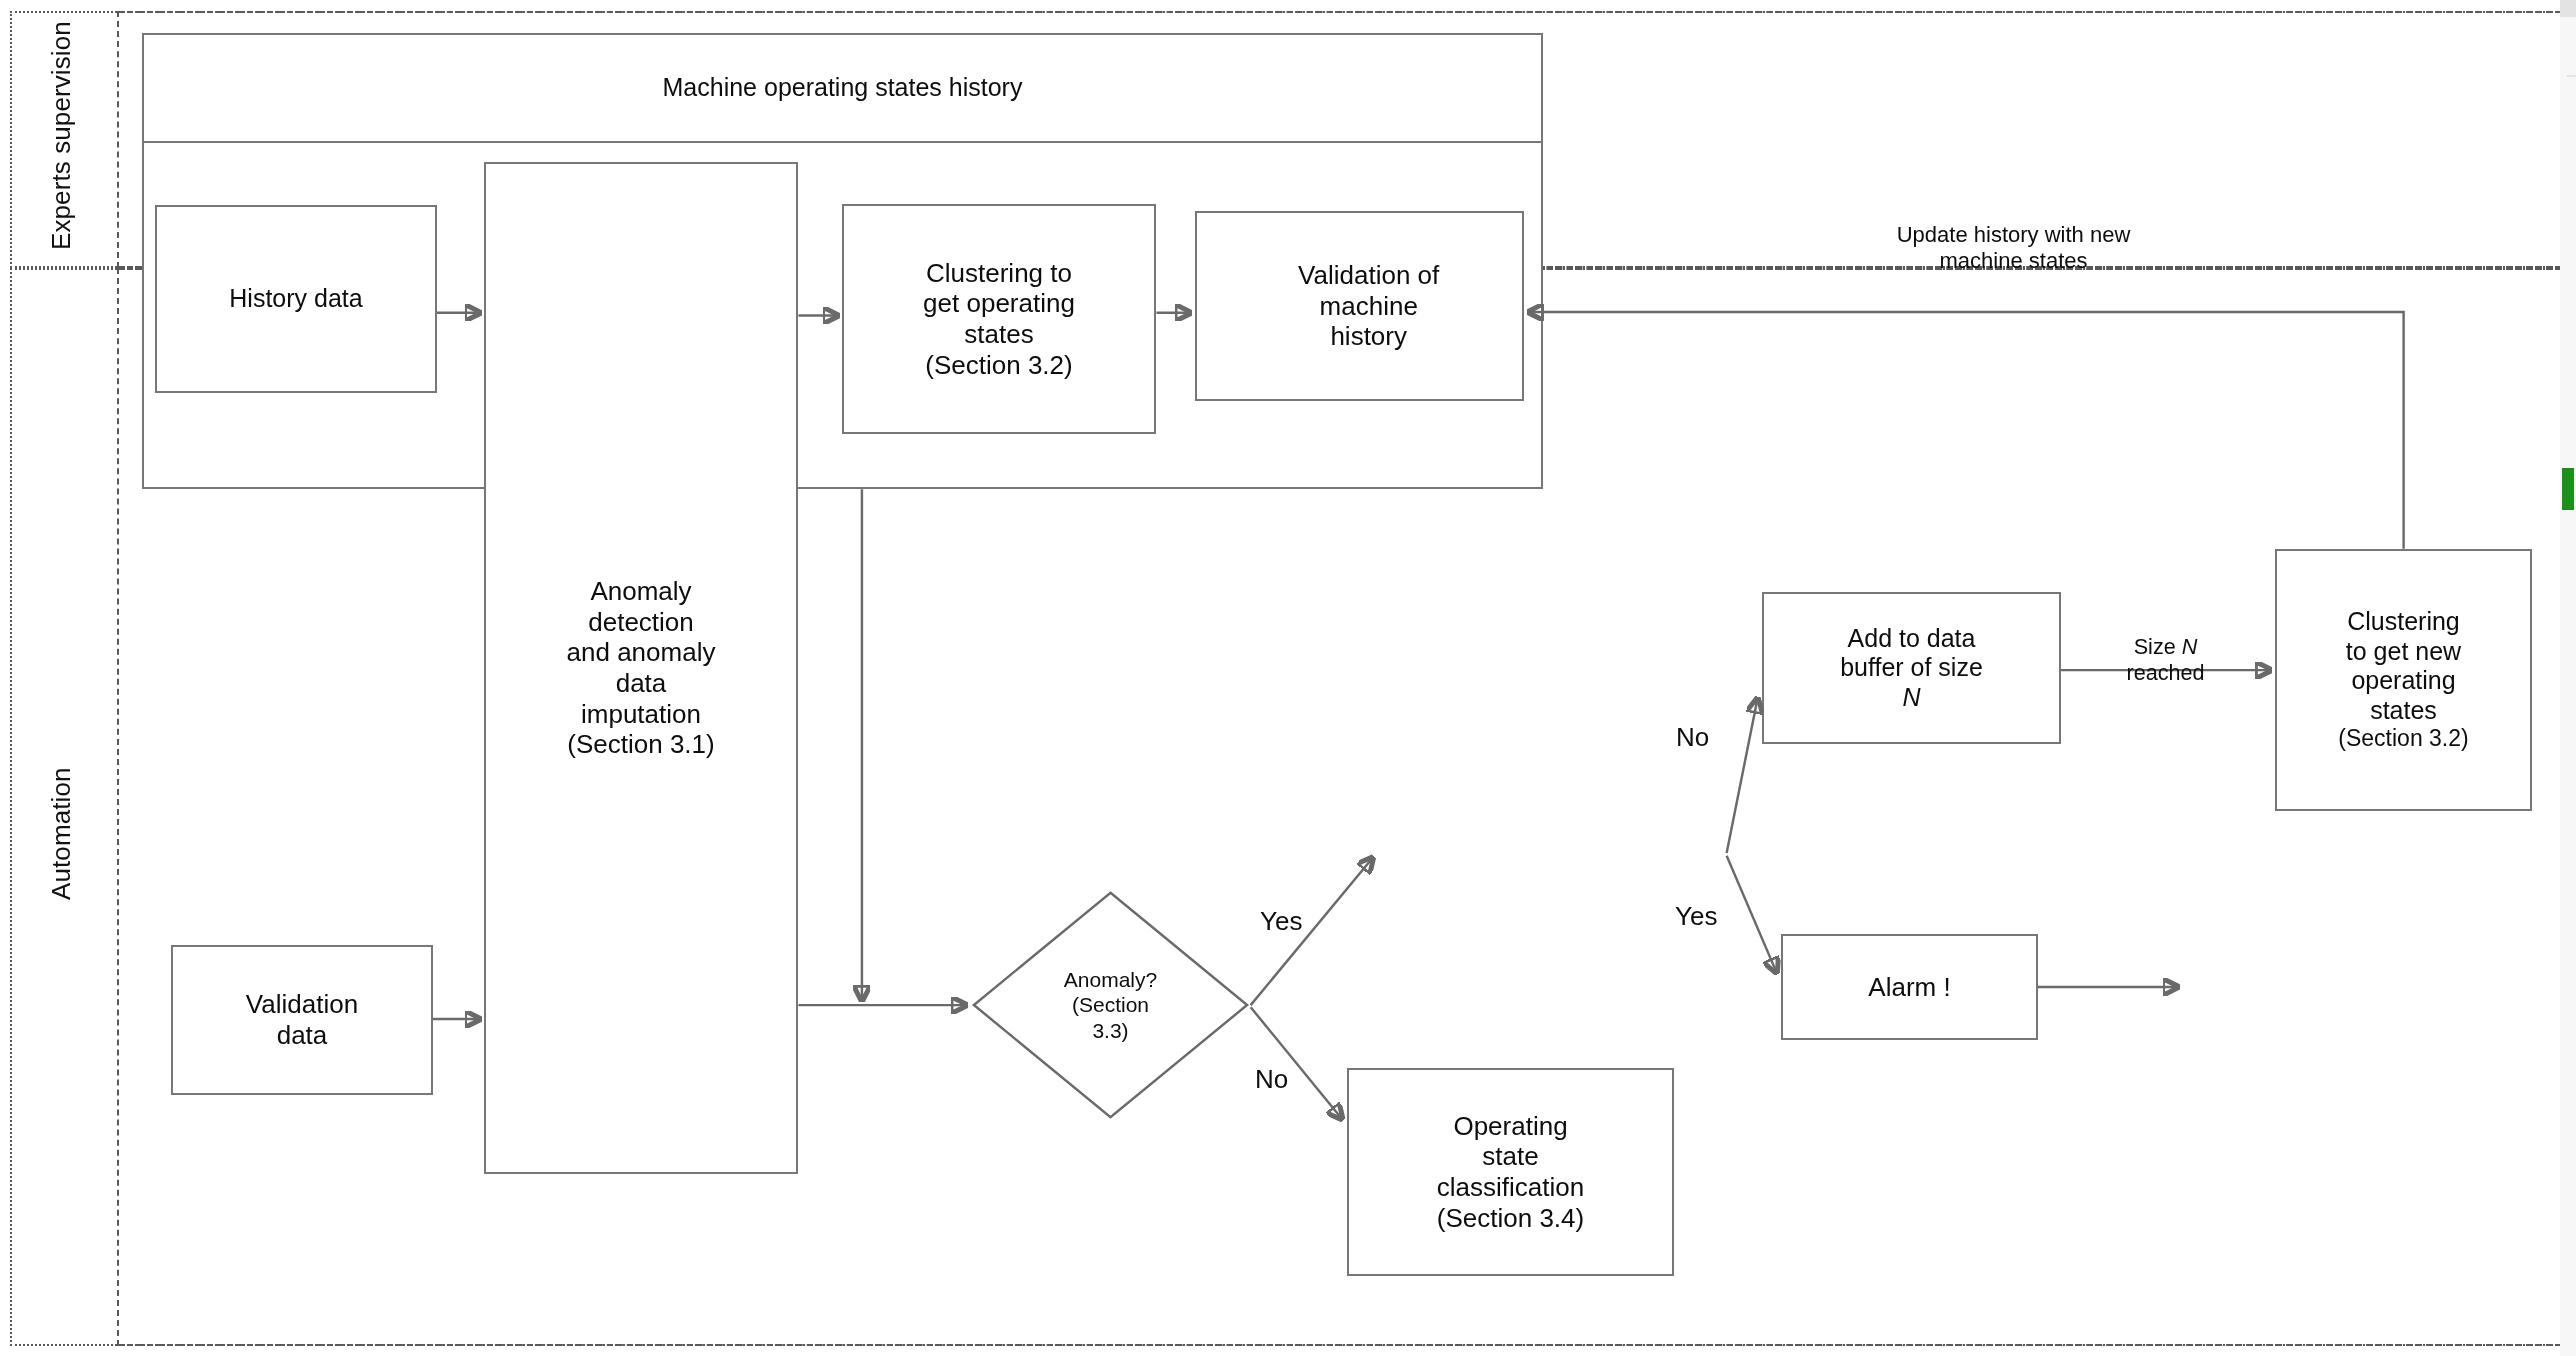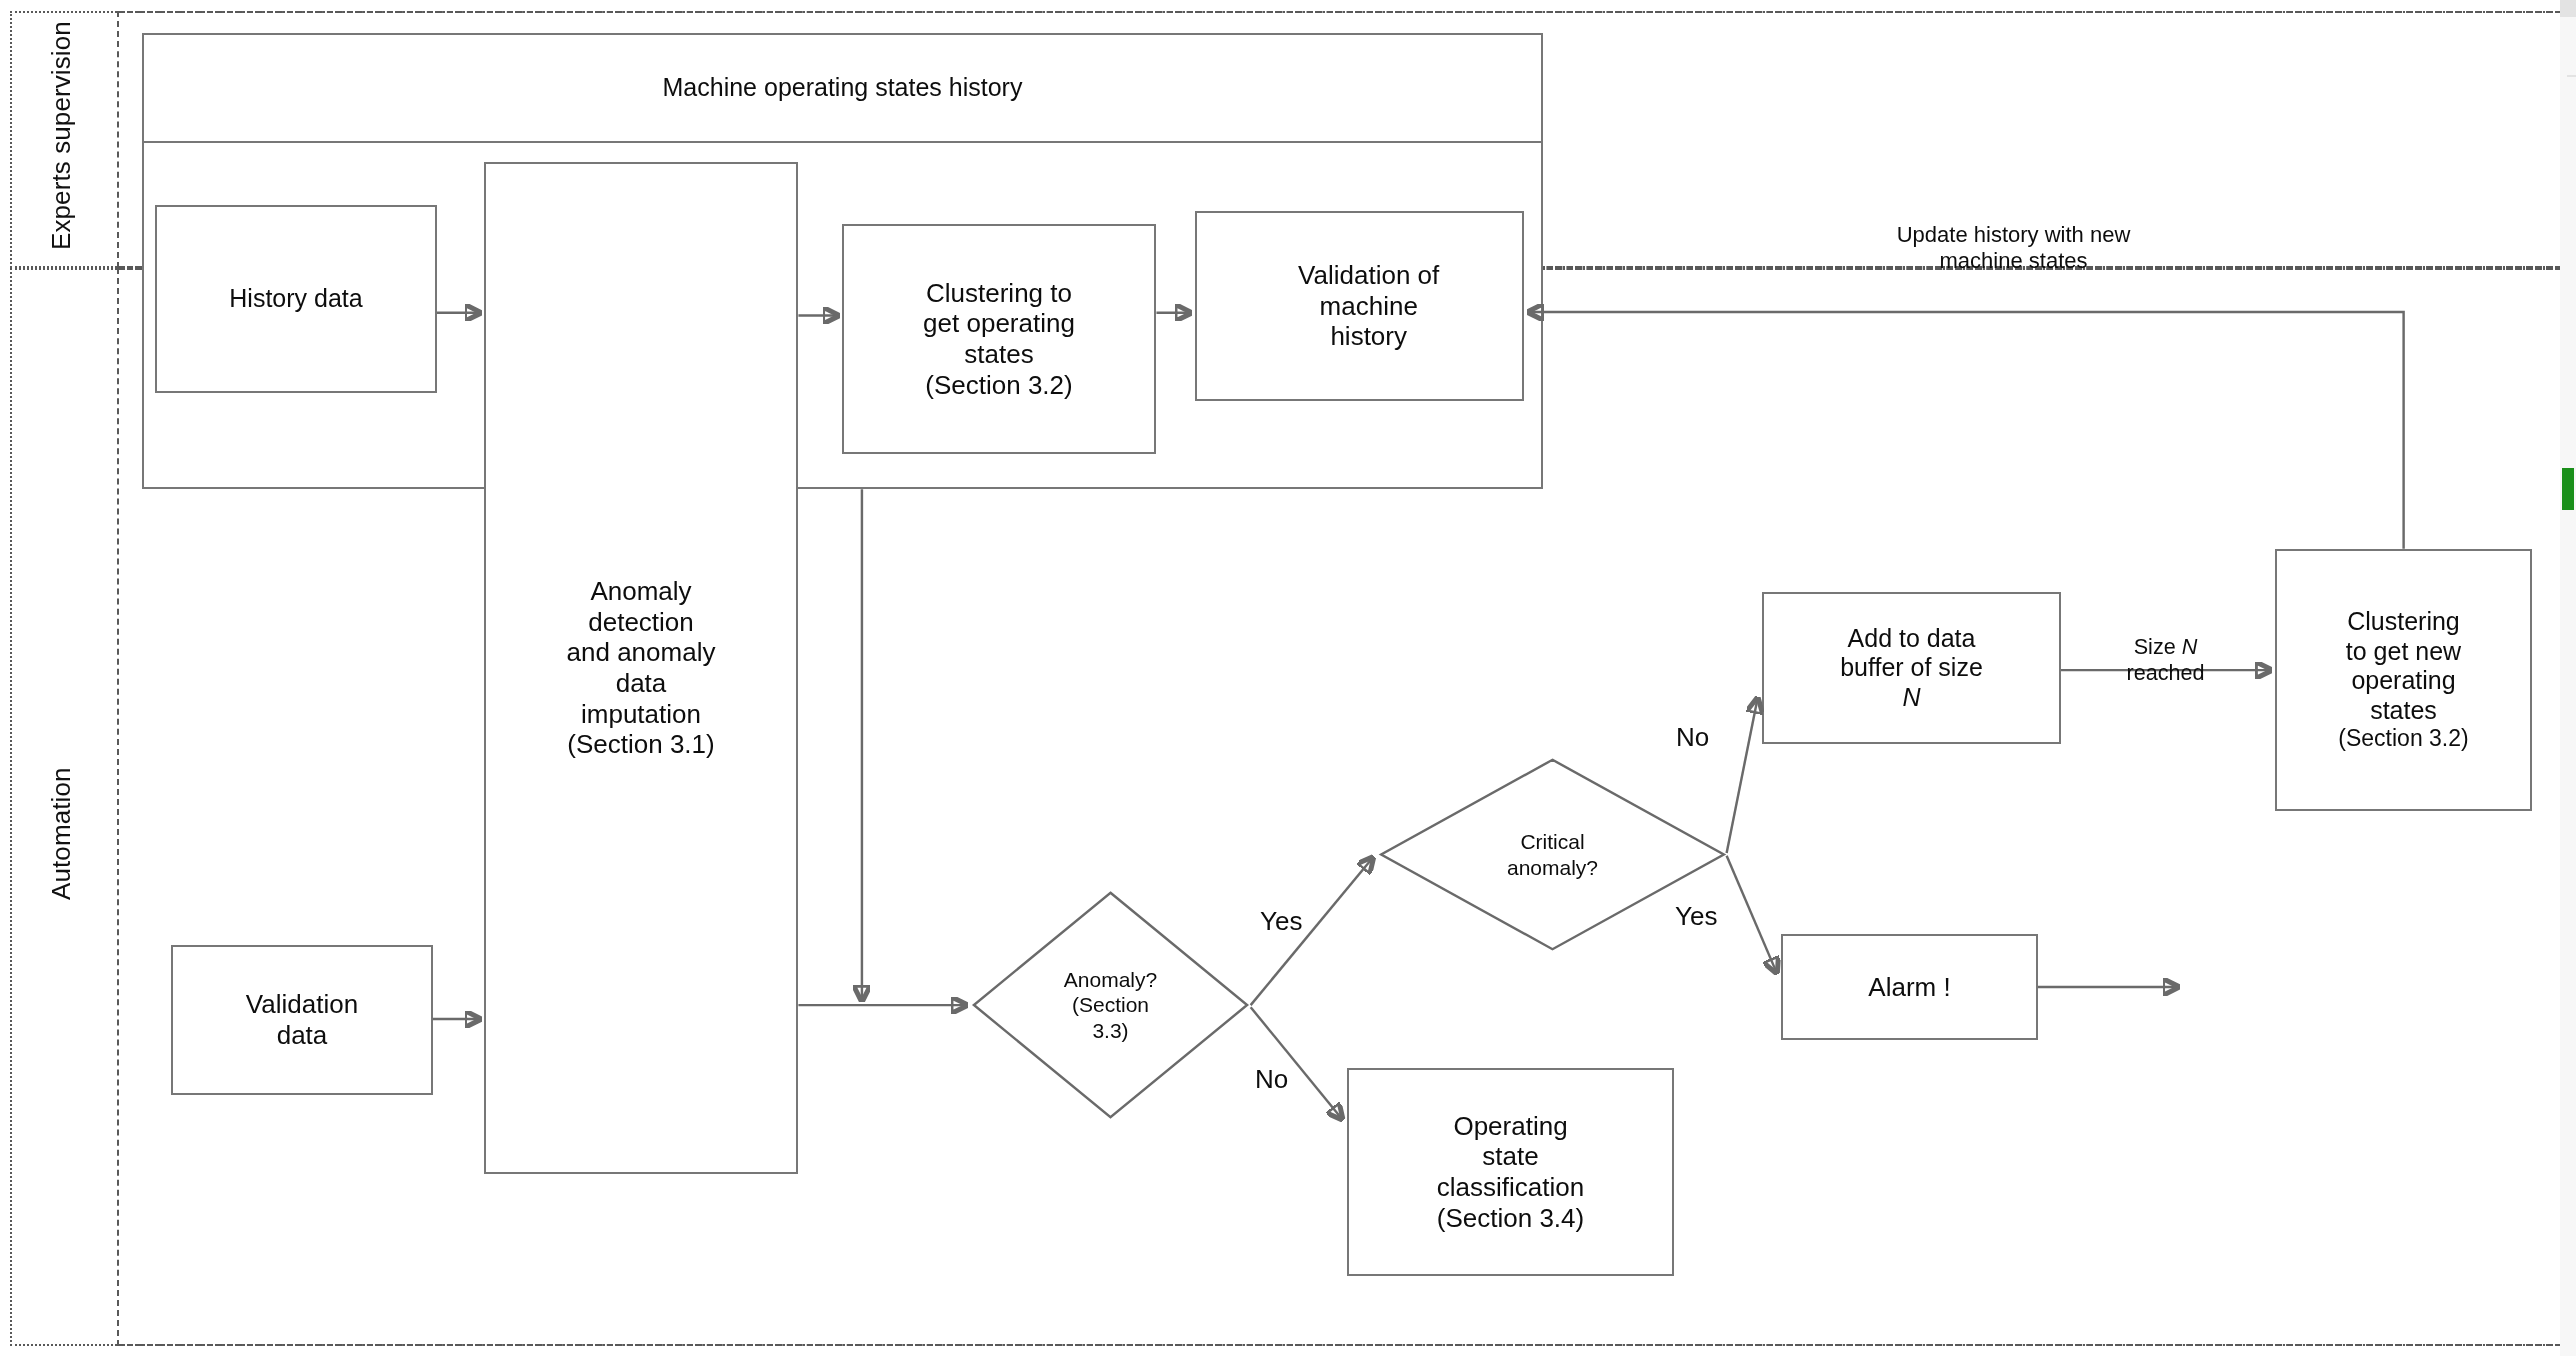--- a/index.html
+++ b/index.html
@@ -97,21 +97,21 @@
 
   <div class="abs box" style="left:484px;top:162px;width:314px;height:1012px;font-size:26px;flex-direction:column;text-align:right;">
     <span>Anomaly</span>
     <span>detection</span>
     <span>and anomaly</span>
     <span>data</span>
     <span>imputation</span>
     <span>(Section 3.1)</span>
   </div>
 
-  <div class="abs box" style="left:842px;top:204px;width:314px;height:230px;font-size:26px;flex-direction:column;margin-top:20px;">
+  <div class="abs box" style="left:842px;top:204px;width:314px;height:230px;font-size:26px;flex-direction:column;">
     <span>Clustering to</span>
     <span>get operating</span>
     <span>states</span>
     <span>(Section 3.2)</span>
   </div>
 
   <div class="abs box" style="left:1195px;top:211px;width:329px;height:190px;font-size:26px;flex-direction:column;padding-left:24px;">
     <span>Validation of</span>
     <span>machine</span>
     <span>history</span>
@@ -152,29 +152,20 @@
     <svg width="279" height="230" viewBox="0 0 400 330">
       <polygon points="200,4 396,165 200,326 4,165" fill="#ffffff" stroke="#6a6a6a" stroke-width="3.5"></polygon>
     </svg>
     <div class="diamond-text" style="font-size:21px;flex-direction:column;">
       <span>Anomaly?</span>
       <span>(Section</span>
       <span>3.3)</span>
     </div>
   </div>
 
-  <div class="diamond-wrap" style="left:1378px;top:757px;width:349px;height:195px;">
-    <svg width="349" height="195" viewBox="0 0 500 280">
-      <polygon points="250,4 496,140 250,276 4,140" fill="#ffffff" stroke="#6a6a6a" stroke-width="3.5"></polygon>
-    </svg>
-    <div class="diamond-text" style="font-size:21px;flex-direction:column;">
-      <span>Critical</span>
-      <span>anomaly?</span>
-    </div>
-  </div>
 
   <svg id="wires" viewBox="0 0 3691 1944" width="2576" height="1357">
     <defs>
       <marker id="arrow" viewBox="0 0 12 12" refX="10" refY="6" markerWidth="7" markerHeight="7" orient="auto-start-reverse">
         <path d="M 0 0 L 12 6 L 0 12 z" fill="#6a6a6a" stroke="none"></path>
       </marker>
     </defs>
 
     <line x1="626" y1="448" x2="686" y2="448" marker-end="url(#arrow)"></line>
 

